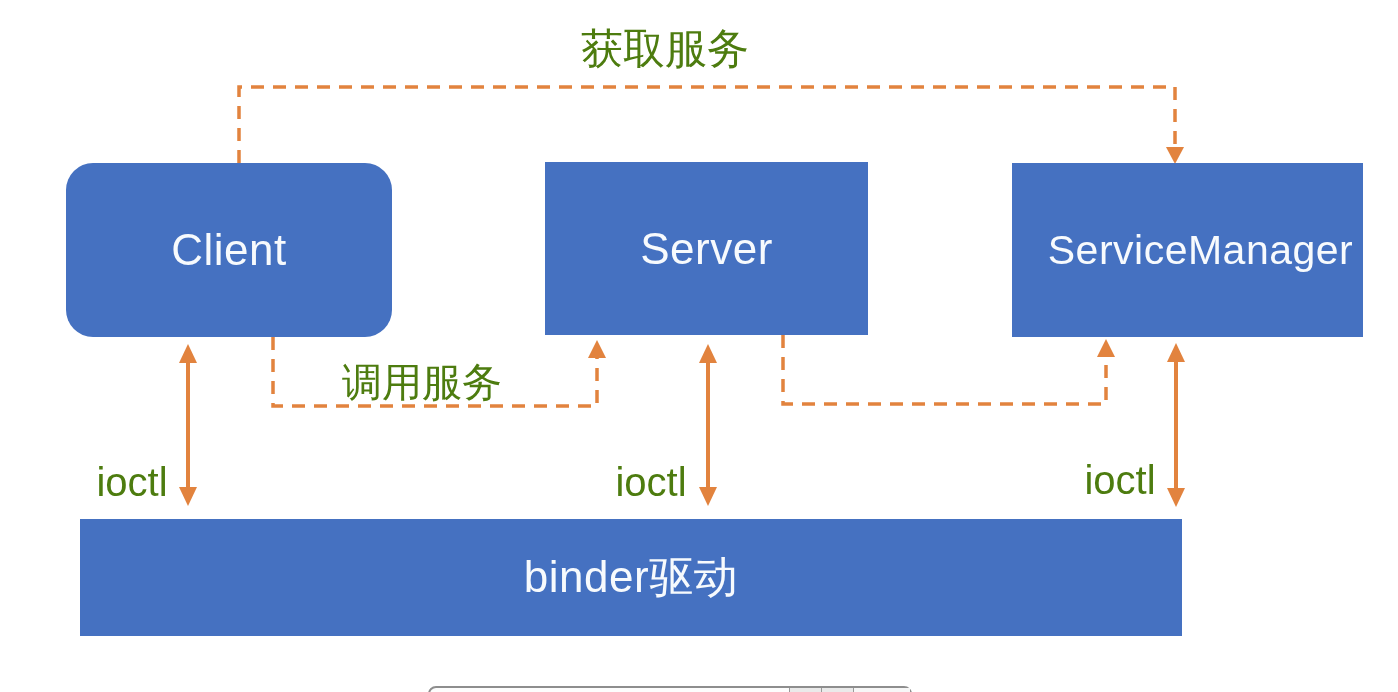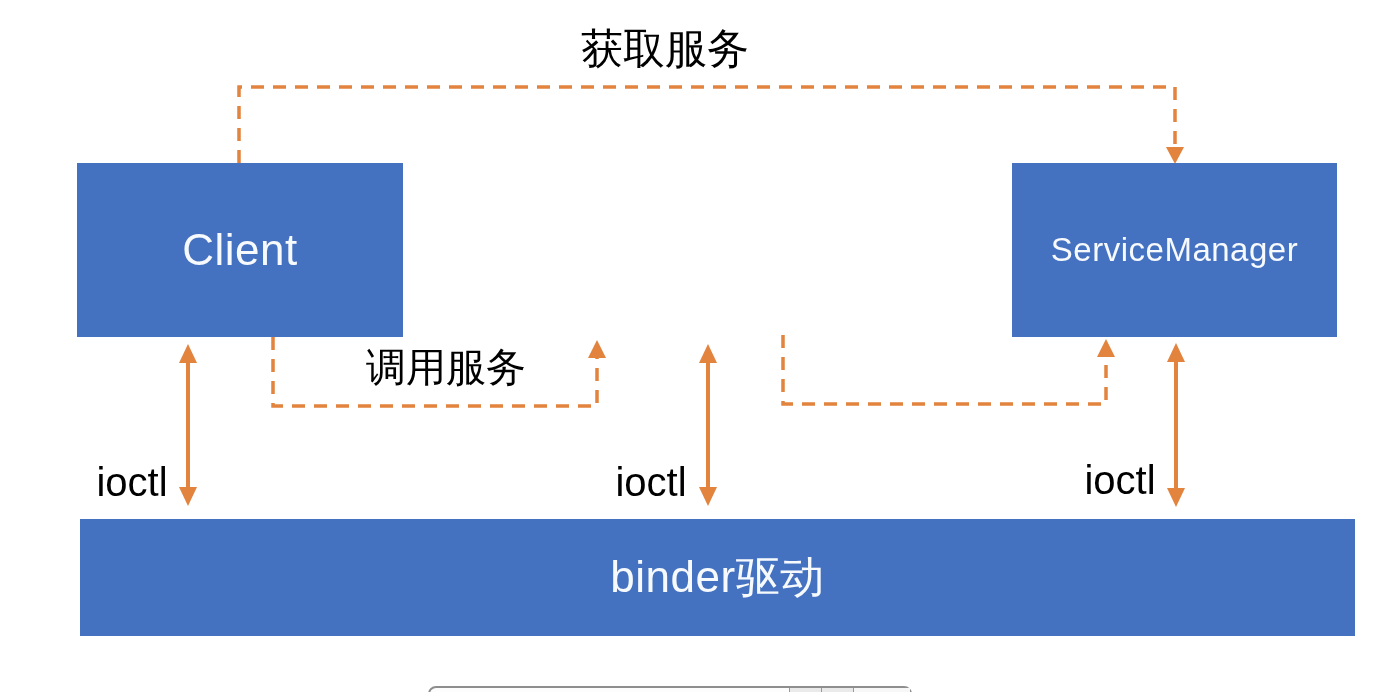--- a/index.html
+++ b/index.html
@@ -24,34 +24,34 @@
   .node {
     position: absolute;
     background: #4571C1;
     color: #F7FAFD;
     display: flex;
     align-items: center;
     justify-content: center;
     font-size: 44px;
     letter-spacing: 0.5px;
   }
-  .node-client  { left: 77px;  top: 163px; width: 326px; height: 174px; }
+  .node-client  { left: 66px;  top: 163px; width: 326px; height: 174px; border-radius: 27px; }
   .node-server  { left: 545px; top: 162px; width: 323px; height: 173px; }
-  .node-sm      { left: 1012px; top: 163px; width: 325px; height: 174px; font-size: 33px; }
-  .node-binder  { left: 80px;  top: 519px; width: 1275px; height: 117px; }
+  .node-sm      { left: 1012px; top: 163px; width: 325px; height: 174px; font-size: 41px; padding-left: 26px; }
+  .node-binder  { left: 80px;  top: 519px; width: 1102px; height: 117px; }
   .edge-label {
     position: absolute;
-    color: #000000;
+    color: #4d7c0f;
     font-size: 42px;
     white-space: nowrap;
     transform: translateX(-50%);
     line-height: 1.1;
   }
   .lbl-get      { left: 665px;  top: 26px; }
-  .lbl-call     { left: 422px;  top: 345px; font-size: 40px; margin-left: 24px; }
+  .lbl-call     { left: 422px;  top: 360px; font-size: 40px; }
   .lbl-register { left: 934px;  top: 351px; font-size: 40px; }
   .lbl-ioctl    { font-size: 40px; margin-top: 48px; }
   .lbl-ioctl-client { left: 132px;  top: 412px; }
   .lbl-ioctl-server { left: 651px;  top: 412px; }
   .lbl-ioctl-sm     { left: 1120px; top: 410px; }
   .bottom-widget {
     position: absolute;
     left: 428px;
     top: 686px;
     width: 484px;
@@ -110,20 +110,23 @@
       <line x1="1176" y1="359" x2="1176" y2="489" stroke="#E2833E" stroke-width="4"></line>
       <polygon points="1176,343 1167,362 1185,362" fill="#E2833E"></polygon>
       <polygon points="1176,507 1167,488 1185,488" fill="#E2833E"></polygon>
     </g>
   </svg>
 
   <div class="node node-client">
     <span>Client</span>
   </div>
 
+  <div class="node node-server">
+    <span>Server</span>
+  </div>
 
   <div class="node node-sm">
     <span>ServiceManager</span>
   </div>
 
   <div class="node node-binder">
     <span>binder驱动</span>
   </div>
 
   <div class="edge-label lbl-get">获取服务</div>

